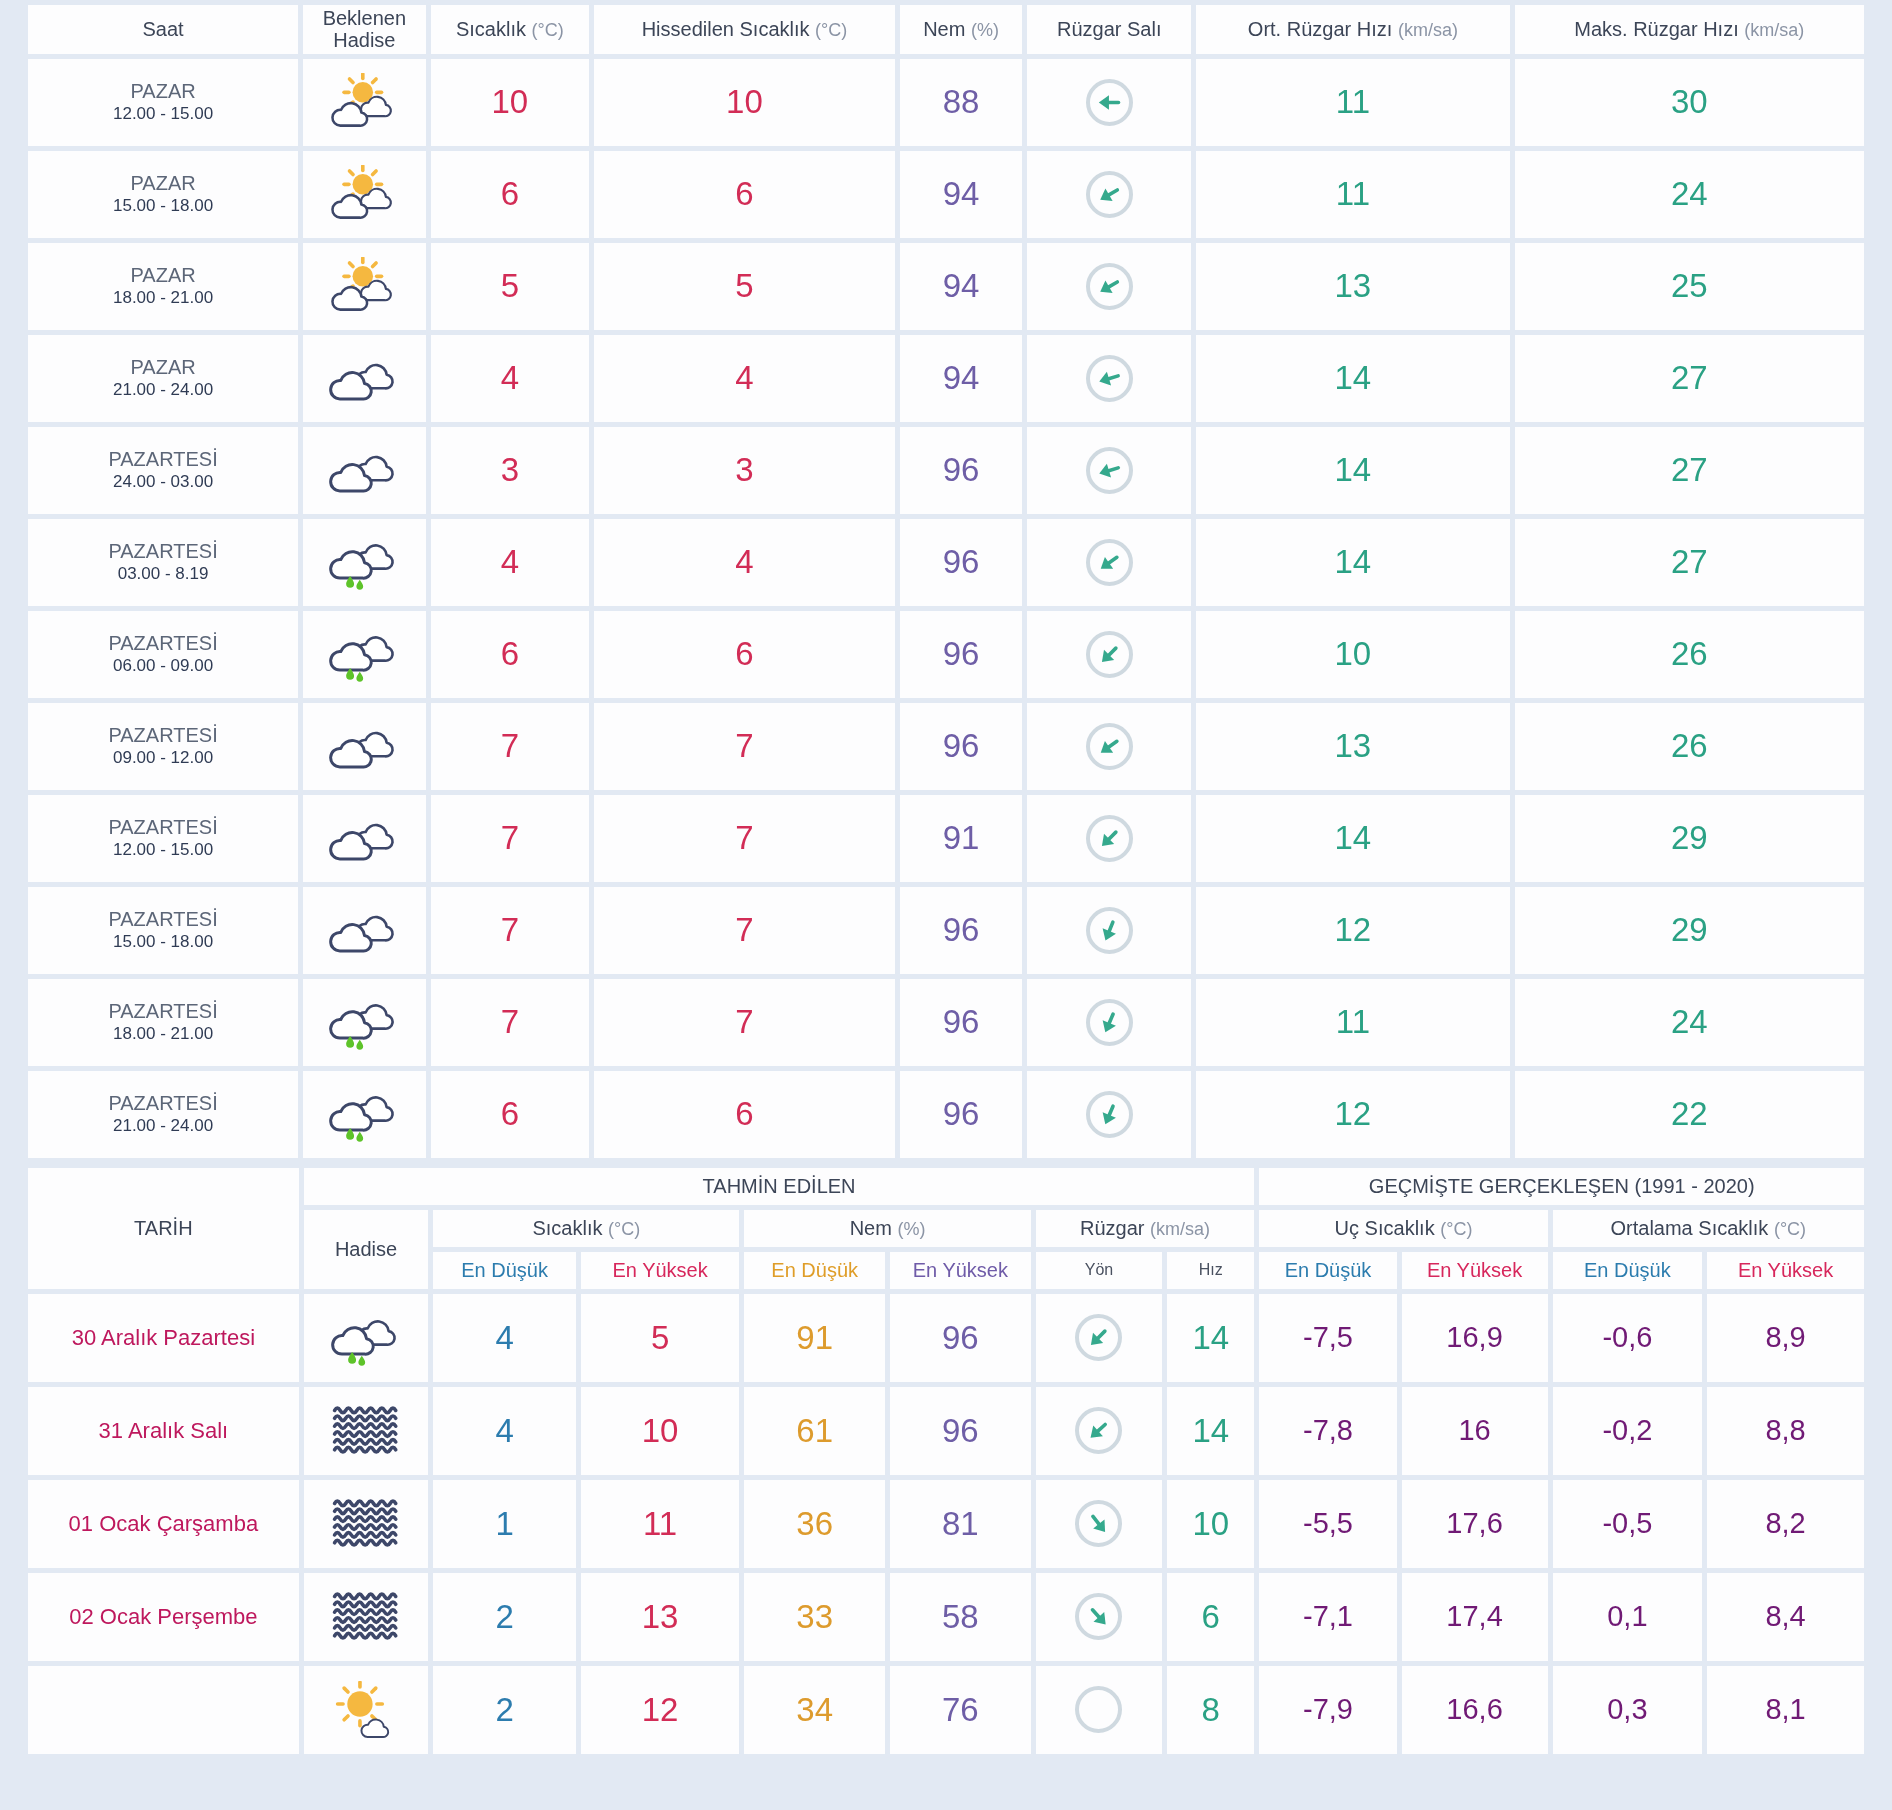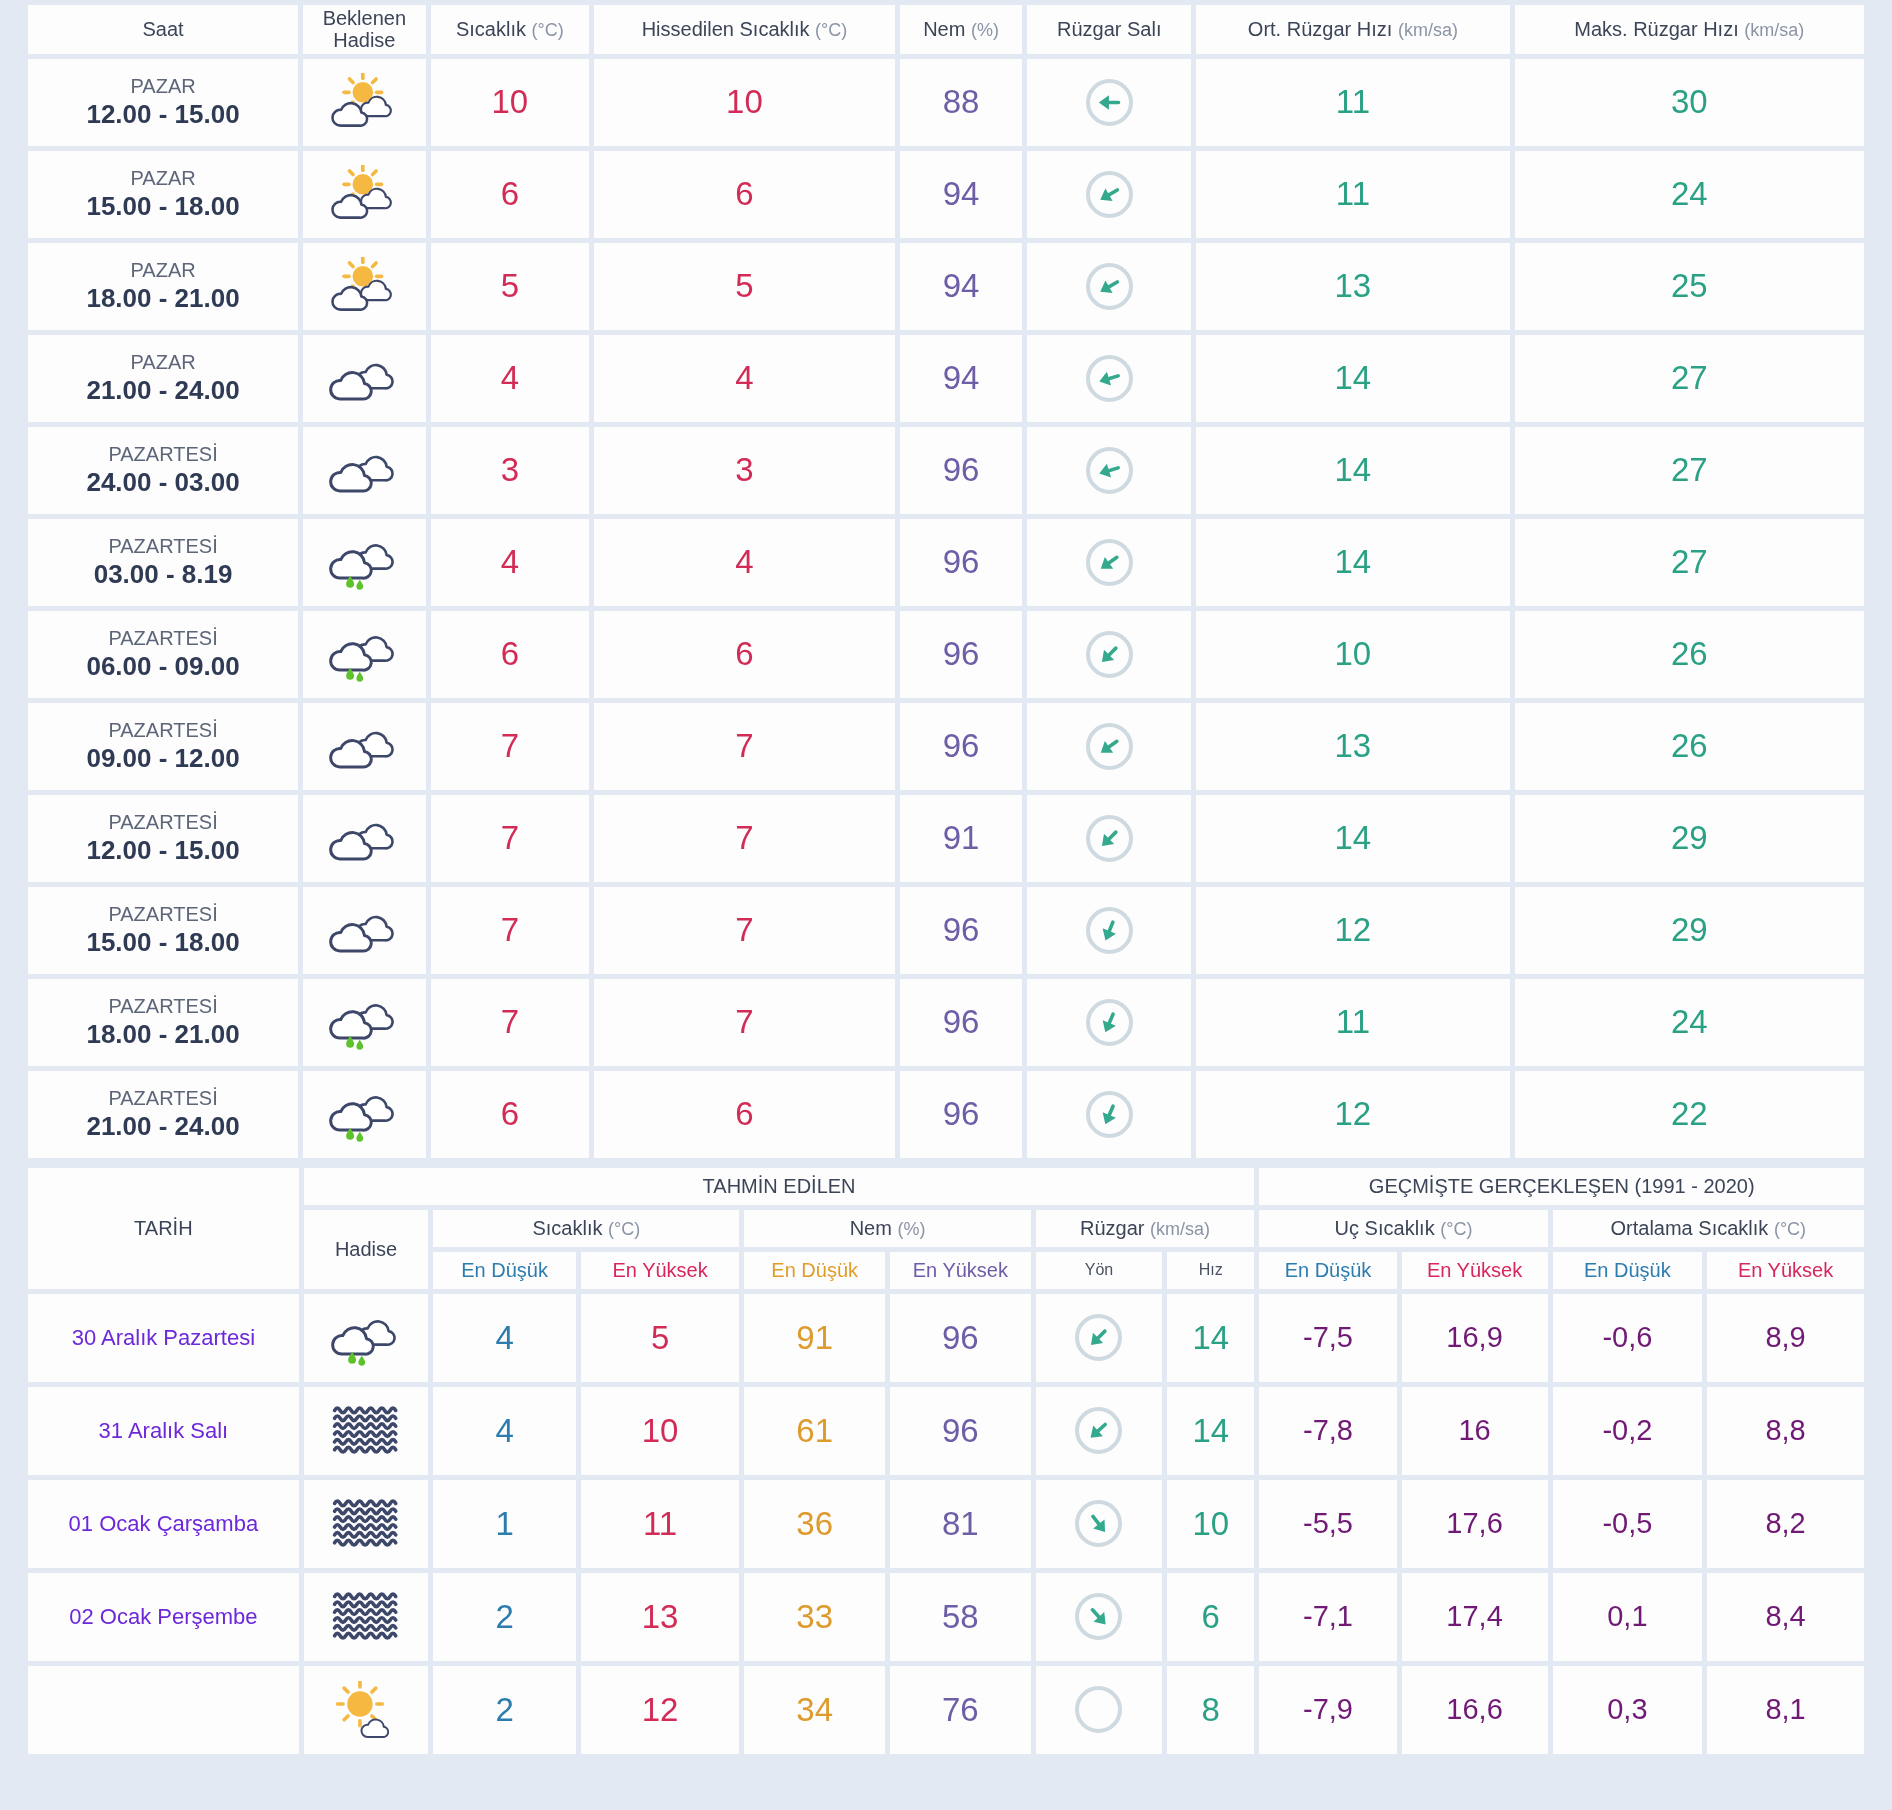--- a/index.html
+++ b/index.html
@@ -27,38 +27,38 @@
     text-align:center;vertical-align:middle;
     padding:2px;
     overflow:hidden;
   }
   th{font-weight:normal;color:#3c4557;font-size:20px;line-height:1.12;}
   .unit{color:#8b94a5;font-size:18px;}
   
   .hourly tbody td{height:83px;}
   .hourly thead th{height:40px;}
   .day-name{font-size:20px;color:#5c6678;}
-  .time-range{font-size:26px;font-weight:bold;color:#2f3b54;margin-top:1px;}
+  .time-range{font-size:17px;font-weight:normal;color:#2f3b54;margin-top:1px;}
   .num{font-size:33px;}
   .num-sm{font-size:29px;}
   .v-red{color:#d22c56;}
   .v-purple{color:#6e5ea6;}
   .v-teal{color:#2aa184;}
   .v-orange{color:#dd9b2d;}
   .v-blue{color:#2c7cae;}
   .v-dark{color:#701a75;}
   .hd-blue{color:#2c7cae;font-size:20px;}
   .hd-red{color:#d7275c;font-size:20px;}
   .hd-orange{color:#df9d28;font-size:20px;}
   .hd-purple{color:#6f5ba8;font-size:20px;}
   .hd-gray{color:#4a5160;font-size:16px;}
   
   .daily tbody td{height:84px;}
   .daily thead th{height:33px;}
-  .date{font-size:22px;color:#6d28d9;}
+  .date{font-size:22px;color:#be185d;}
   
   .wx{width:78px;height:58px;display:block;margin:0 auto;}
   .cl{fill:#ffffff;stroke:#3d4769;stroke-width:1.45;stroke-linejoin:round;}
   .drop{fill:#5ec32a;}
   .ray{stroke:#f5b840;stroke-width:3;stroke-linecap:round;}
   .sunc{fill:#f5b840;}
   .fogl{fill:none;stroke:#3d4769;stroke-width:3;stroke-linecap:round;}
   .wind{
     width:47px;height:47px;box-sizing:border-box;
     border:4px solid #cfd9e0;border-radius:50%;

